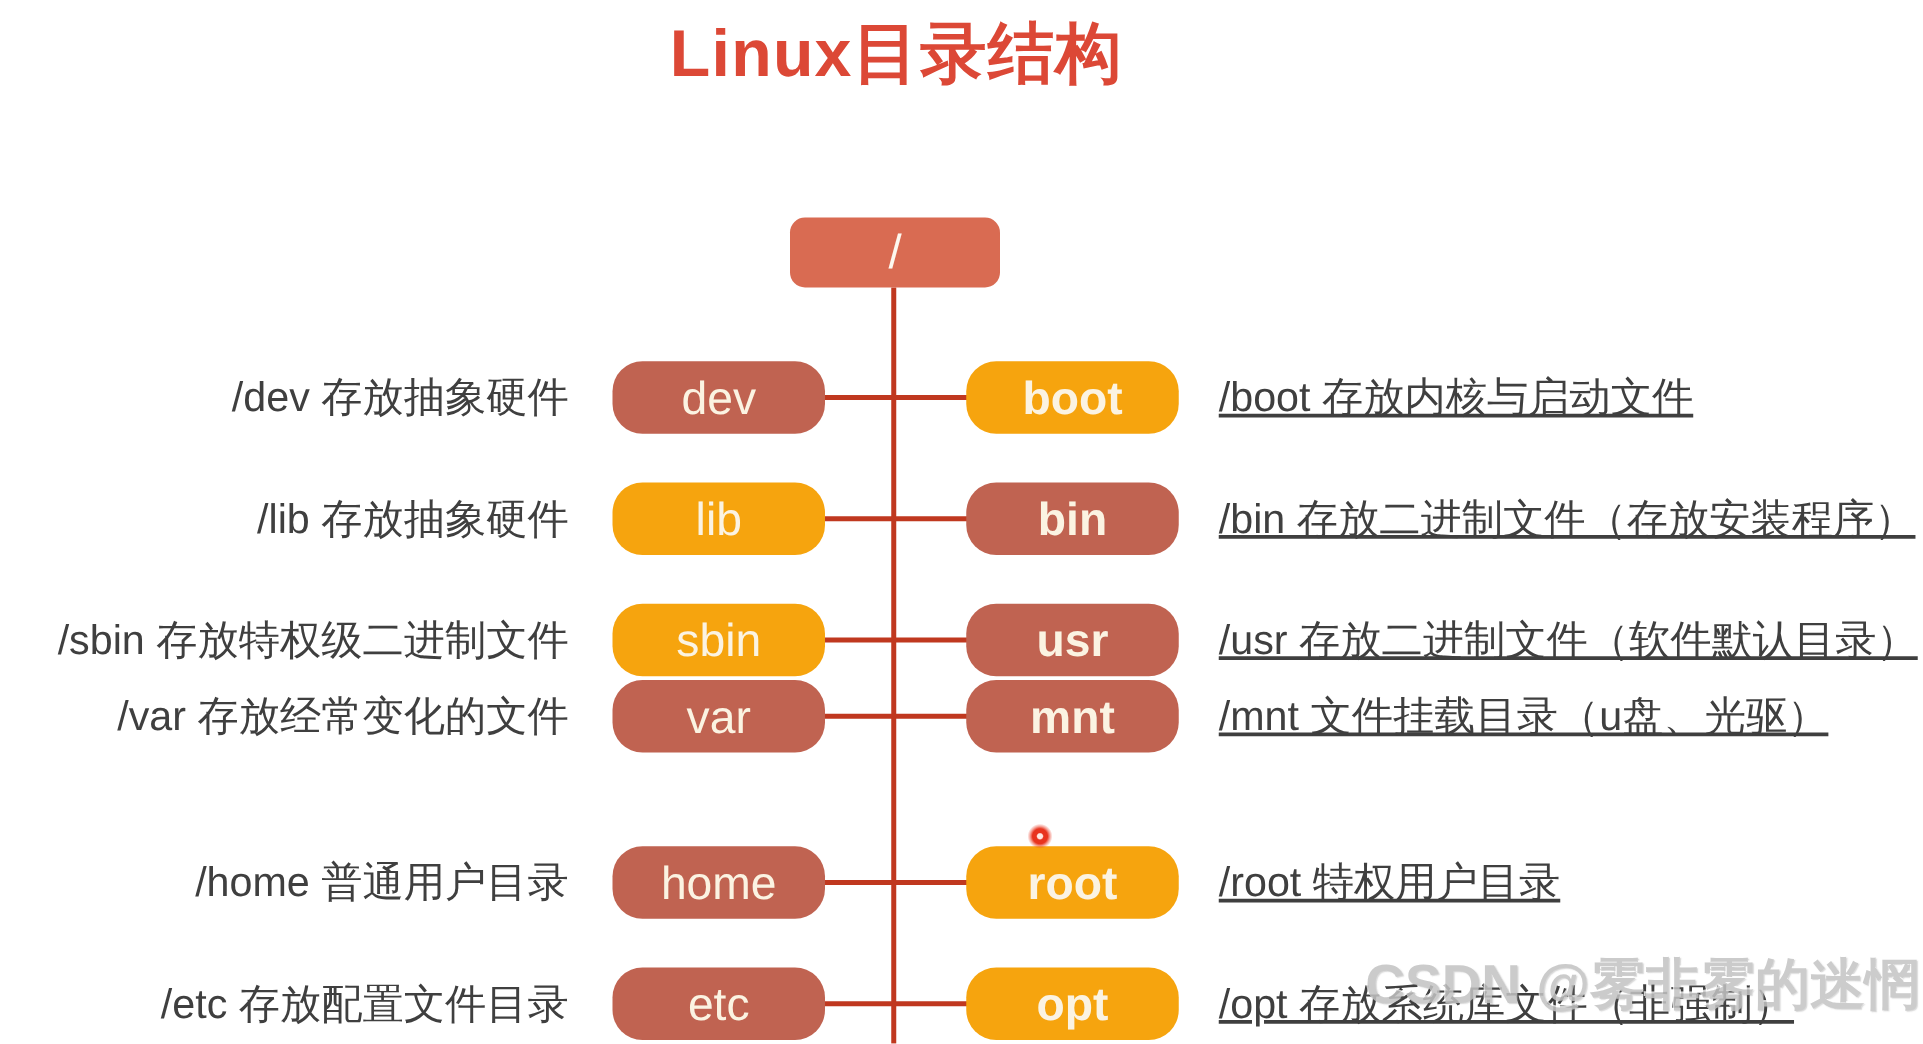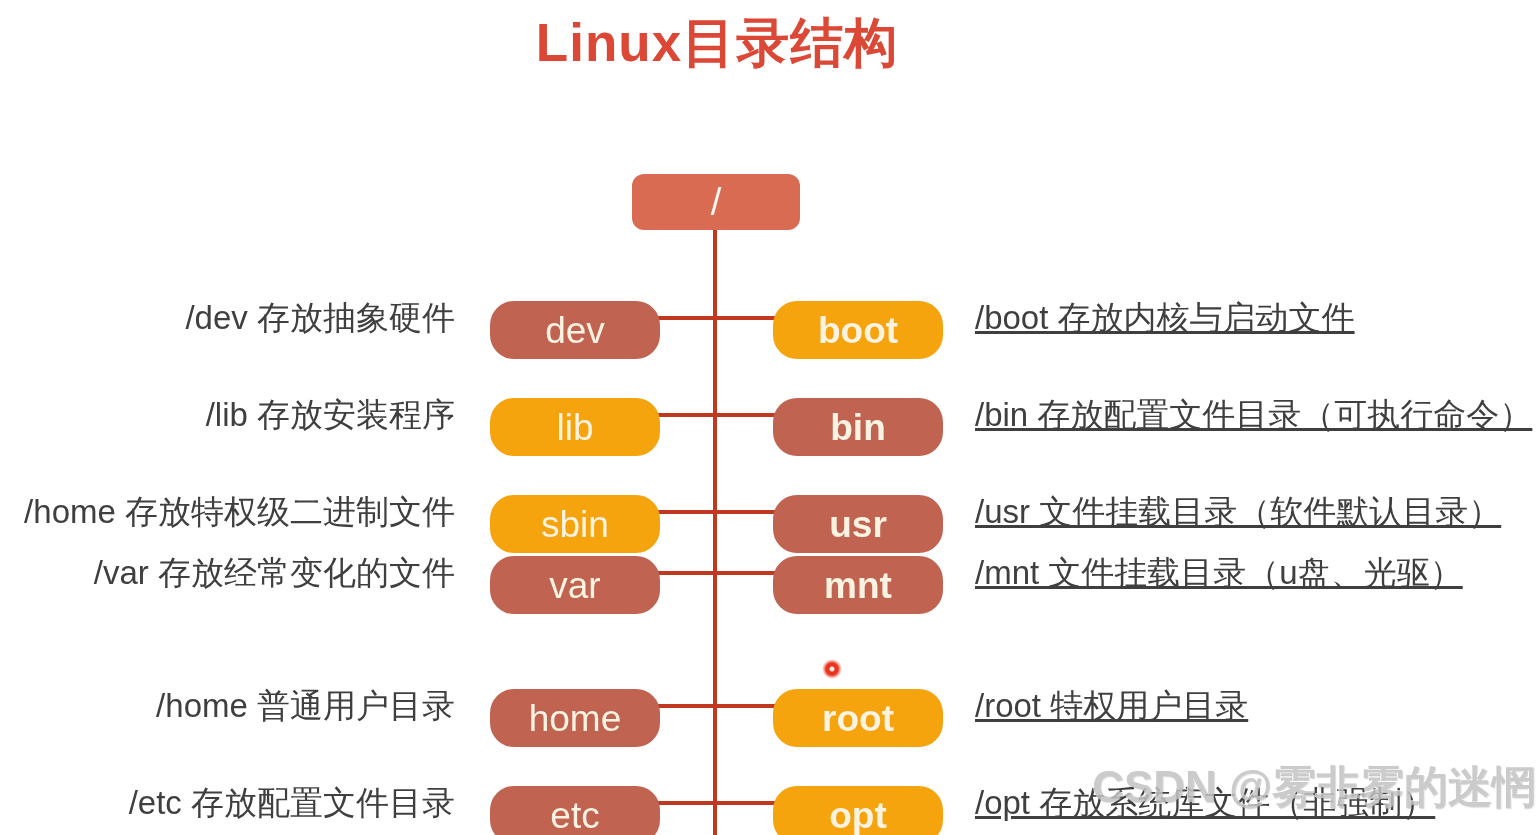--- a/index.html
+++ b/index.html
@@ -27,21 +27,20 @@
     background:var(--line);
   }
   .node{
     position:absolute;
     width:170px;height:58px;
     border-radius:24px;
     display:flex;align-items:center;justify-content:center;
     color:var(--box-text);
     font-size:37px;
     line-height:1;
-    margin-top:12px;
   }
   .node[data-variant="terracotta"]{background:var(--terracotta);}
   .node[data-variant="orange"]{background:var(--orange);}
   .root-node{
     position:absolute;
     left:632px;top:174px;
     width:168px;height:56px;
     border-radius:12px;
     background:var(--root-box);
     display:flex;align-items:center;justify-content:center;
@@ -108,40 +107,40 @@
         <span>dev</span>
       </div>
     <div class="node right-node" data-variant="orange">
         <span>boot</span>
       </div>
     <div class="desc desc-right">/boot 存放内核与启动文件</div>
   </div>
 
   <div class="row r1">
     <div class="hline"></div>
-    <div class="desc desc-left">/lib 存放安装程序</div>
+    <div class="desc desc-left">/lib 存放抽象硬件</div>
     <div class="node left-node" data-variant="orange">
         <span>lib</span>
       </div>
     <div class="node right-node" data-variant="terracotta">
         <span>bin</span>
       </div>
-    <div class="desc desc-right">/bin 存放配置文件目录（可执行命令）</div>
+    <div class="desc desc-right">/bin 存放二进制文件（存放安装程序）</div>
   </div>
 
   <div class="row r2">
     <div class="hline"></div>
-    <div class="desc desc-left">/home 存放特权级二进制文件</div>
+    <div class="desc desc-left">/sbin 存放特权级二进制文件</div>
     <div class="node left-node" data-variant="orange">
         <span>sbin</span>
       </div>
     <div class="node right-node" data-variant="terracotta">
         <span>usr</span>
       </div>
-    <div class="desc desc-right">/usr 文件挂载目录（软件默认目录）</div>
+    <div class="desc desc-right">/usr 存放二进制文件（软件默认目录）</div>
   </div>
 
   <div class="row r3">
     <div class="hline"></div>
     <div class="desc desc-left">/var 存放经常变化的文件</div>
     <div class="node left-node" data-variant="terracotta">
         <span>var</span>
       </div>
     <div class="node right-node" data-variant="terracotta">
         <span>mnt</span>

